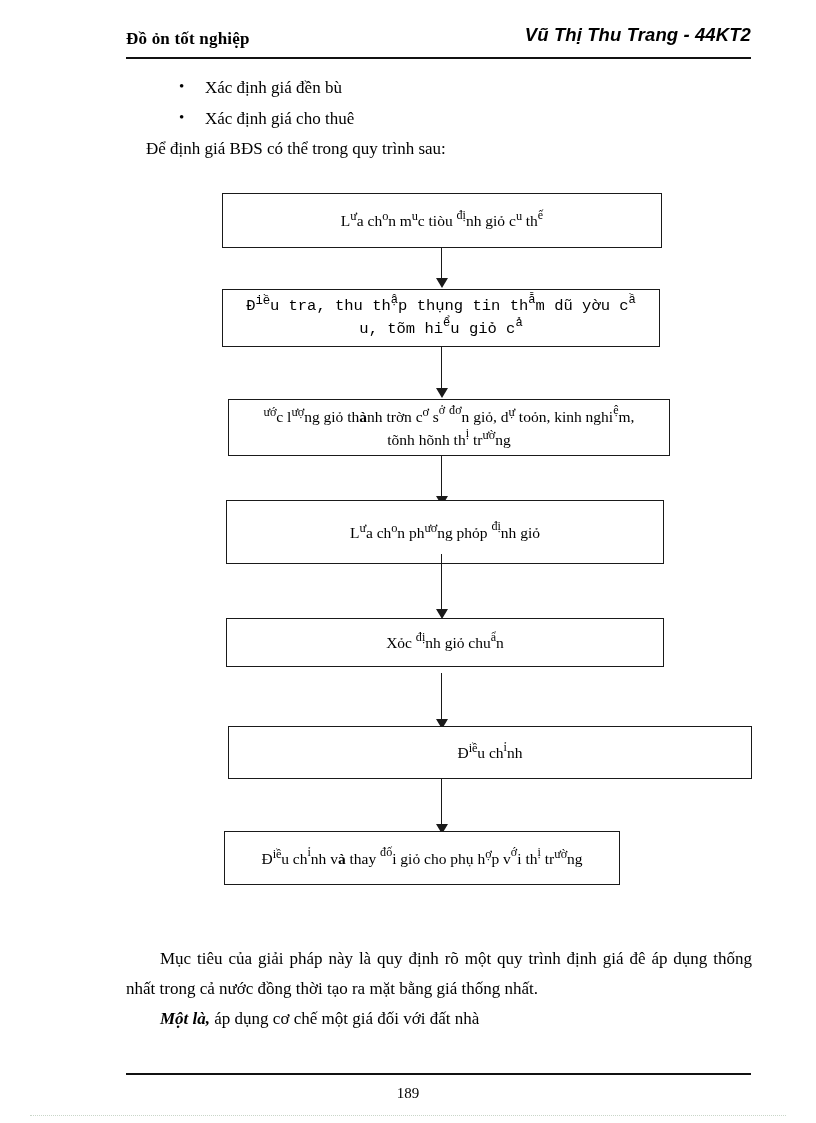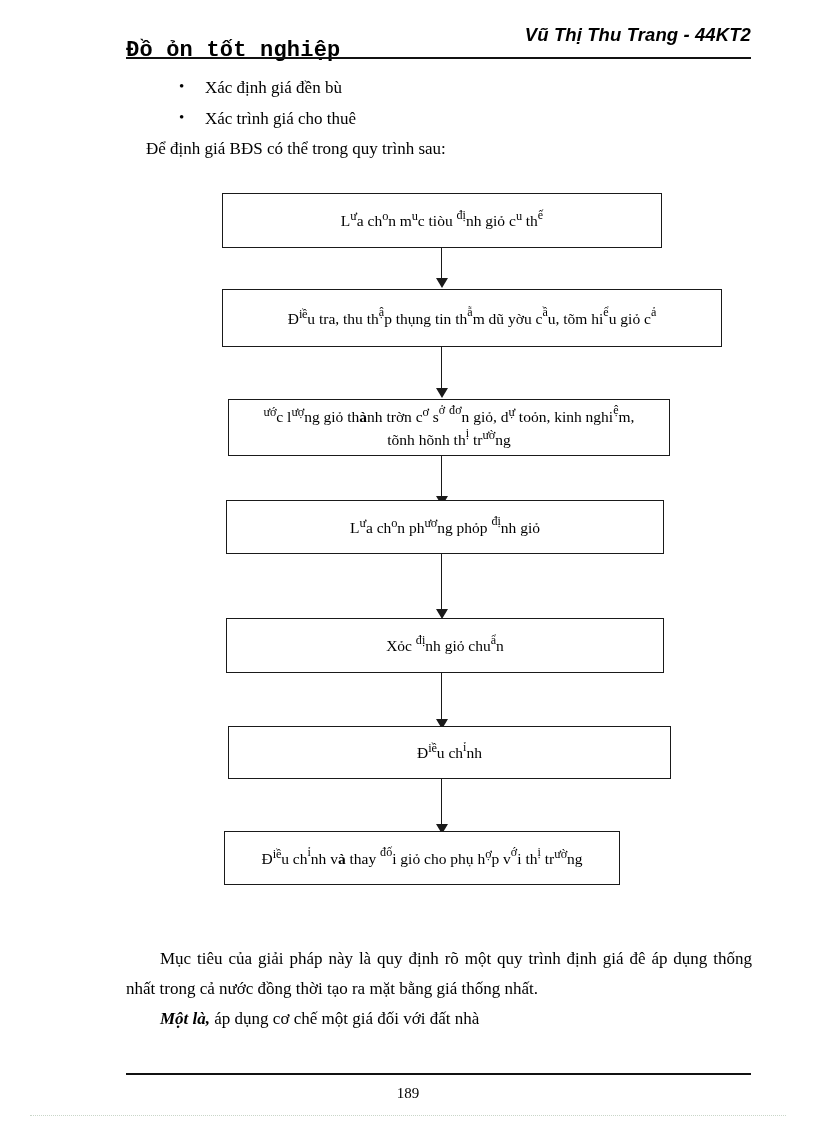--- a/index.html
+++ b/index.html
@@ -24,23 +24,23 @@
   #header {
     position: absolute;
     left: 126px;
     top: 26px;
     width: 625px;
     height: 34px;
   }
   #header-left {
     position: absolute;
     left: 0;
-    top: 12px;
-    font-family: Liberation Mono, monospace;
-    font-size: 22px;
+    top: 3px;
+    font-family: Liberation Serif, serif;
+    font-size: 17px;
     font-weight: bold;
     letter-spacing: 0.2px;
     white-space: nowrap;
   }
   #header-right {
     position: absolute;
     right: 0;
     top: -2px;
     font-family: "Liberation Sans", "DejaVu Sans", sans-serif;
     font-size: 18.5px;
@@ -195,63 +195,63 @@
 <div id="page">
 
   <div id="header">
     <div id="header-left">Đồ ỏn tốt nghiệp</div>
     <div id="header-right">Vũ Thị Thu Trang - 44KT2</div>
   </div>
   <div id="header-rule"></div>
 
   <ul class="bullet-list">
     <li class="bullet-item">Xác định giá đền bù</li>
-    <li class="bullet-item">Xác trình giá cho thuê</li>
+    <li class="bullet-item">Xác định giá cho thuê</li>
   </ul>
 
   <div id="intro-line">Để định giá BĐS có thể trong quy trình sau:</div>
 
   <div id="flow">
 
     <div class="flow-box" style="left:222px; top:193px; width:440px; height:55px;">
       <span class="txt">L<span class="d">ư</span>a ch<span class="d">o</span>n m<span class="d">u</span>c tiòu <span class="dd">đị</span>nh giỏ c<span class="d">u</span> th<span class="dd">ế</span></span>
     </div>
 
     <div class="connector" style="left:441px; top:248px; height:34px;"></div>
     <div class="arrowhead" style="left:436px; top:278px;"></div>
 
-    <div class="flow-box" style="left:222px; top:289px; width:500px; height:58px;">
+    <div class="flow-box" style="left:222px; top:289px; width:438px; height:58px;font-family:Liberation Mono, monospace;">
       <span class="txt">Đ<span class="d">iề</span>u tra, thu th<span class="dd">ậ</span>p thụng tin th<span class="dd">ẵ</span>m dũ yờu c<span class="dd">ầ</span>u, tõm hi<span class="dd">ể</span>u giỏ c<span class="dd">ả</span></span>
     </div>
 
     <div class="connector" style="left:441px; top:347px; height:44px;"></div>
     <div class="arrowhead" style="left:436px; top:388px;"></div>
 
     <div class="flow-box" style="left:228px; top:399px; width:442px; height:57px;">
       <span class="txt"><span class="d">ướ</span>c l<span class="d">ượ</span>ng giỏ th<b>à</b>nh trờn c<span class="d">ơ</span> s<span class="dd">ở</span> <span class="dd">đơ</span>n giỏ, d<span class="d">ự</span> toỏn, kinh nghi<span class="dd">ệ</span>m, tõnh hõnh th<span class="dd">ị</span> tr<span class="d">ườ</span>ng</span>
     </div>
 
     <div class="connector" style="left:441px; top:456px; height:43px;"></div>
     <div class="arrowhead" style="left:436px; top:496px;"></div>
 
-    <div class="flow-box" style="left:226px; top:500px; width:438px; height:54px;">
+    <div class="flow-box" style="left:226px; top:500px; width:438px; height:64px;">
       <span class="txt">L<span class="d">ư</span>a ch<span class="d">o</span>n ph<span class="d">ươ</span>ng phỏp <span class="dd">đị</span>nh giỏ</span>
     </div>
 
     <div class="connector" style="left:441px; top:554px; height:58px;"></div>
     <div class="arrowhead" style="left:436px; top:609px;"></div>
 
-    <div class="flow-box" style="left:226px; top:618px; width:438px; height:55px;">
+    <div class="flow-box" style="left:226px; top:618px; width:438px; height:49px;">
       <span class="txt">Xỏc <span class="dd">đị</span>nh giỏ chu<span class="dd">ẩ</span>n</span>
     </div>
 
     <div class="connector" style="left:441px; top:673px; height:50px;"></div>
     <div class="arrowhead" style="left:436px; top:719px;"></div>
 
-    <div class="flow-box" style="left:228px; top:726px; width:443px; height:53px;align-items:center;">
+    <div class="flow-box" style="left:228px; top:726px; width:524px; height:53px;align-items:center;">
       <span class="txt">Đ<span class="d">iề</span>u ch<span class="dd">ỉ</span>nh</span>
     </div>
 
     <div class="connector" style="left:441px; top:779px; height:49px;"></div>
     <div class="arrowhead" style="left:436px; top:824px;"></div>
 
     <div class="flow-box" style="left:224px; top:831px; width:396px; height:54px;">
       <span class="txt">Đ<span class="d">iề</span>u ch<span class="dd">ỉ</span>nh v<b>à</b> thay <span class="dd">đố</span>i giỏ cho phụ h<span class="d">ợ</span>p v<span class="dd">ớ</span>i th<span class="dd">ị</span> tr<span class="d">ườ</span>ng</span>
     </div>
 

